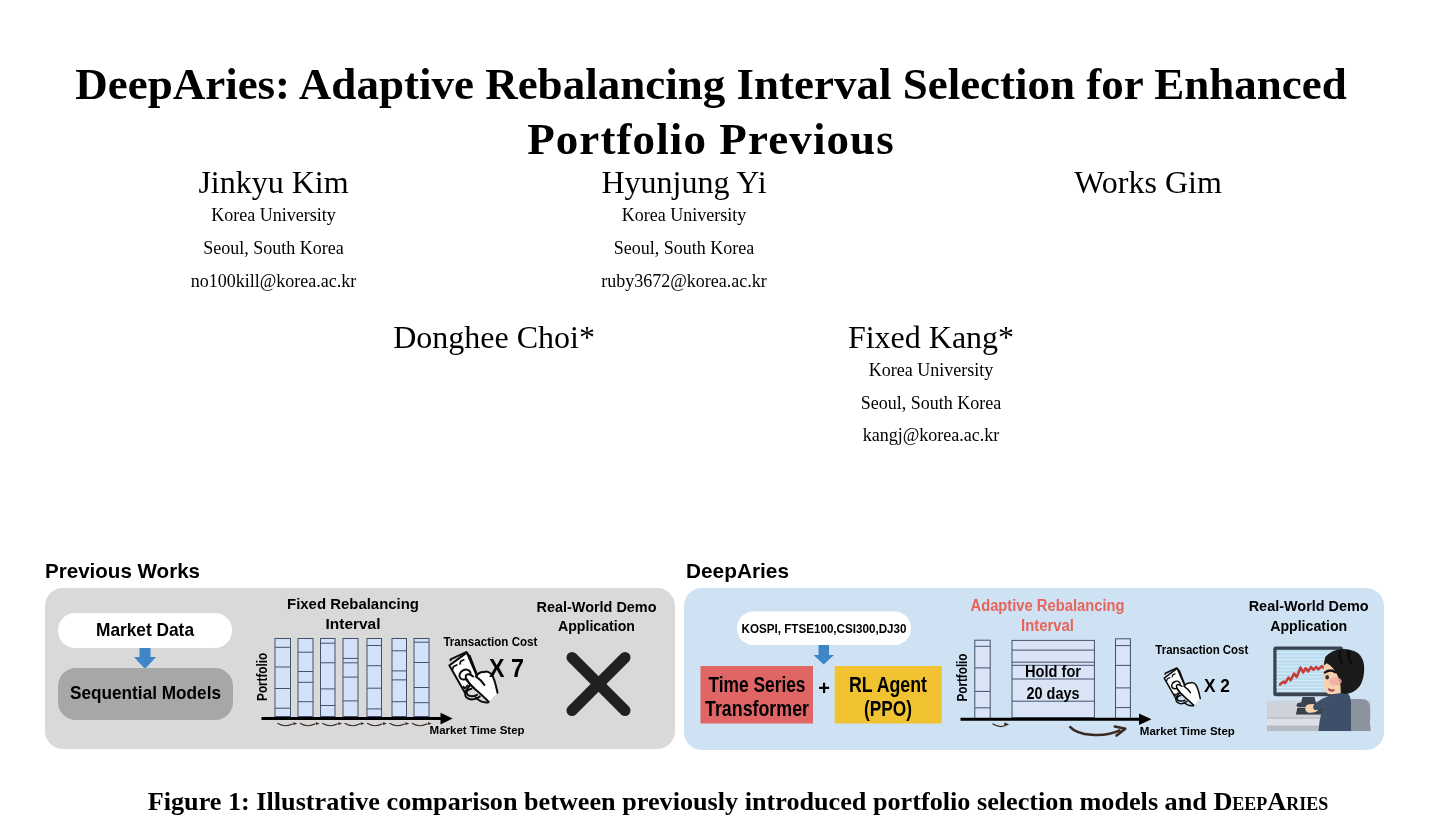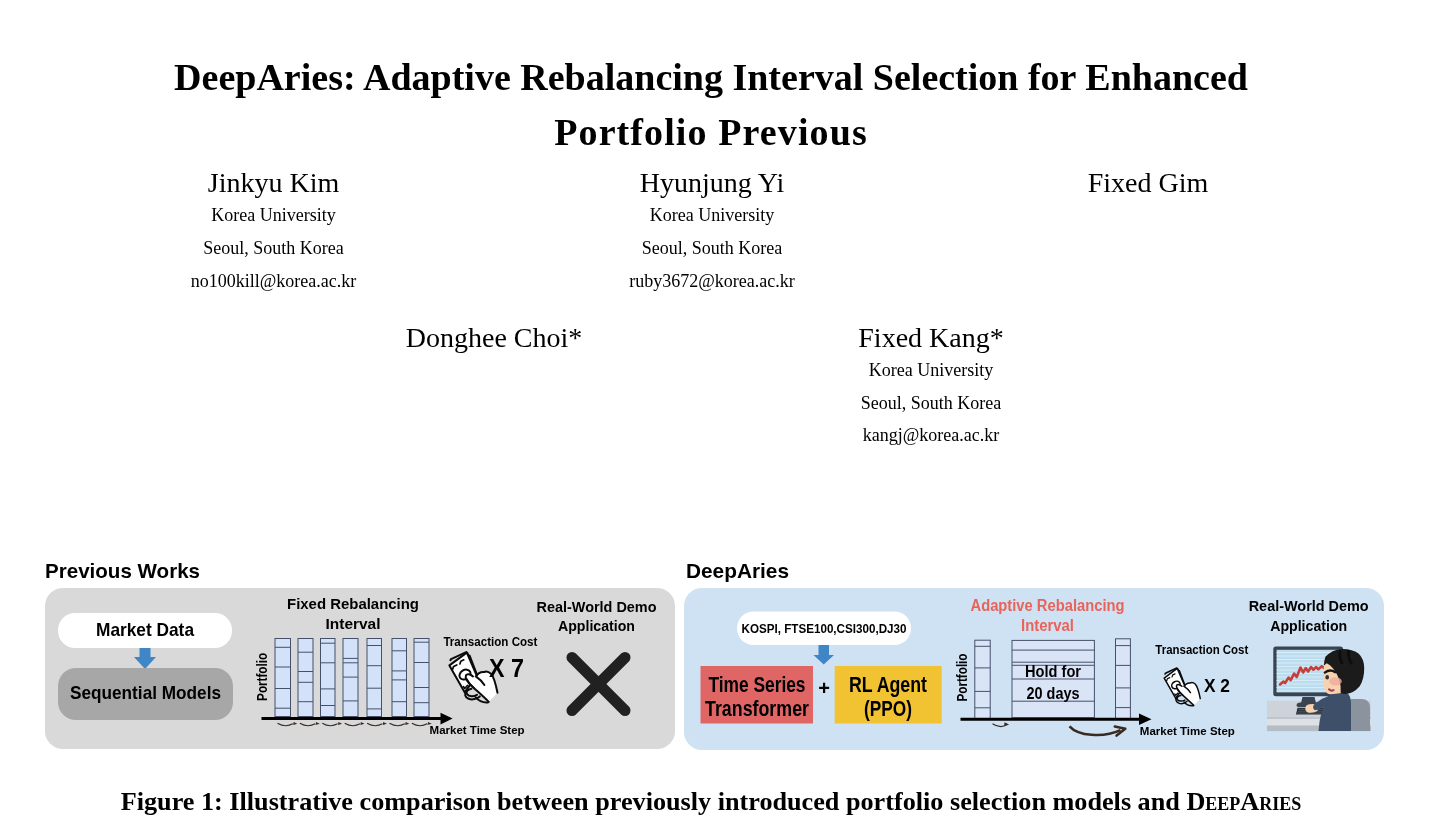--- a/index.html
+++ b/index.html
@@ -1,42 +1,42 @@
 <!DOCTYPE html>
 <html><head>
 <meta charset="utf-8">
 <style>
   html,body{margin:0;padding:0;background:#ffffff;}
   body{width:1446px;height:830px;position:relative;overflow:hidden;
        font-family:"Liberation Sans",sans-serif;}
   .abs{position:absolute;}
   .ctr{transform:translateX(-50%);white-space:nowrap;}
-  #title{left:711px;top:50px;font-family:"Liberation Serif",serif;
-         font-weight:bold;font-size:38px;line-height:55px;text-align:center;color:#000;}
+  #title{left:711px;top:57px;font-family:"Liberation Serif",serif;
+         font-weight:bold;font-size:45px;line-height:55px;text-align:center;color:#000;}
   .auth{font-family:"Liberation Serif",serif;text-align:center;color:#000;}
-  .auth .nm{font-size:28px;line-height:31.8px;}
+  .auth .nm{font-size:32px;line-height:31.8px;}
   .auth .af{font-size:18px;line-height:32.7px;}
-  #caption{left:711px;top:787px;font-family:"Liberation Serif",serif;
+  #caption{left:738px;top:787px;font-family:"Liberation Serif",serif;
            font-weight:bold;font-size:26.2px;color:#000;}
   #caption .sc{font-variant:small-caps;}
 </style>
 </head>
 <body>
 <div id="title" class="abs ctr">DeepAries: Adaptive Rebalancing Interval Selection for Enhanced<br><span style="letter-spacing:1.1px">Portfolio Previous</span></div>
 
 <div class="abs ctr auth" style="left:273.5px;top:167.3px;">
   <div class="nm">Jinkyu Kim</div>
   <div class="af">Korea University<br>Seoul, South Korea<br>no100kill@korea.ac.kr</div>
 </div>
-<div class="abs ctr auth" style="left:712px;top:167.3px;">
+<div class="abs ctr auth" style="left:684px;top:167.3px;">
   <div class="nm">Hyunjung Yi</div>
   <div class="af">Korea University<br>Seoul, South Korea<br>ruby3672@korea.ac.kr</div>
 </div>
 <div class="abs ctr auth" style="left:1148px;top:167.3px;">
-  <div class="nm">Fixed Gim</div>
+  <div class="nm">Works Gim</div>
 </div>
 <div class="abs ctr auth" style="left:494px;top:322px;">
   <div class="nm">Donghee Choi*</div>
 </div>
 <div class="abs ctr auth" style="left:931px;top:322px;">
   <div class="nm">Fixed Kang*</div>
   <div class="af">Korea University<br>Seoul, South Korea<br>kangj@korea.ac.kr</div>
 </div>
 
 <svg class="abs" style="left:0;top:0;" width="1446" height="830" viewBox="0 0 1446 830" font-family="Liberation Sans, sans-serif">

